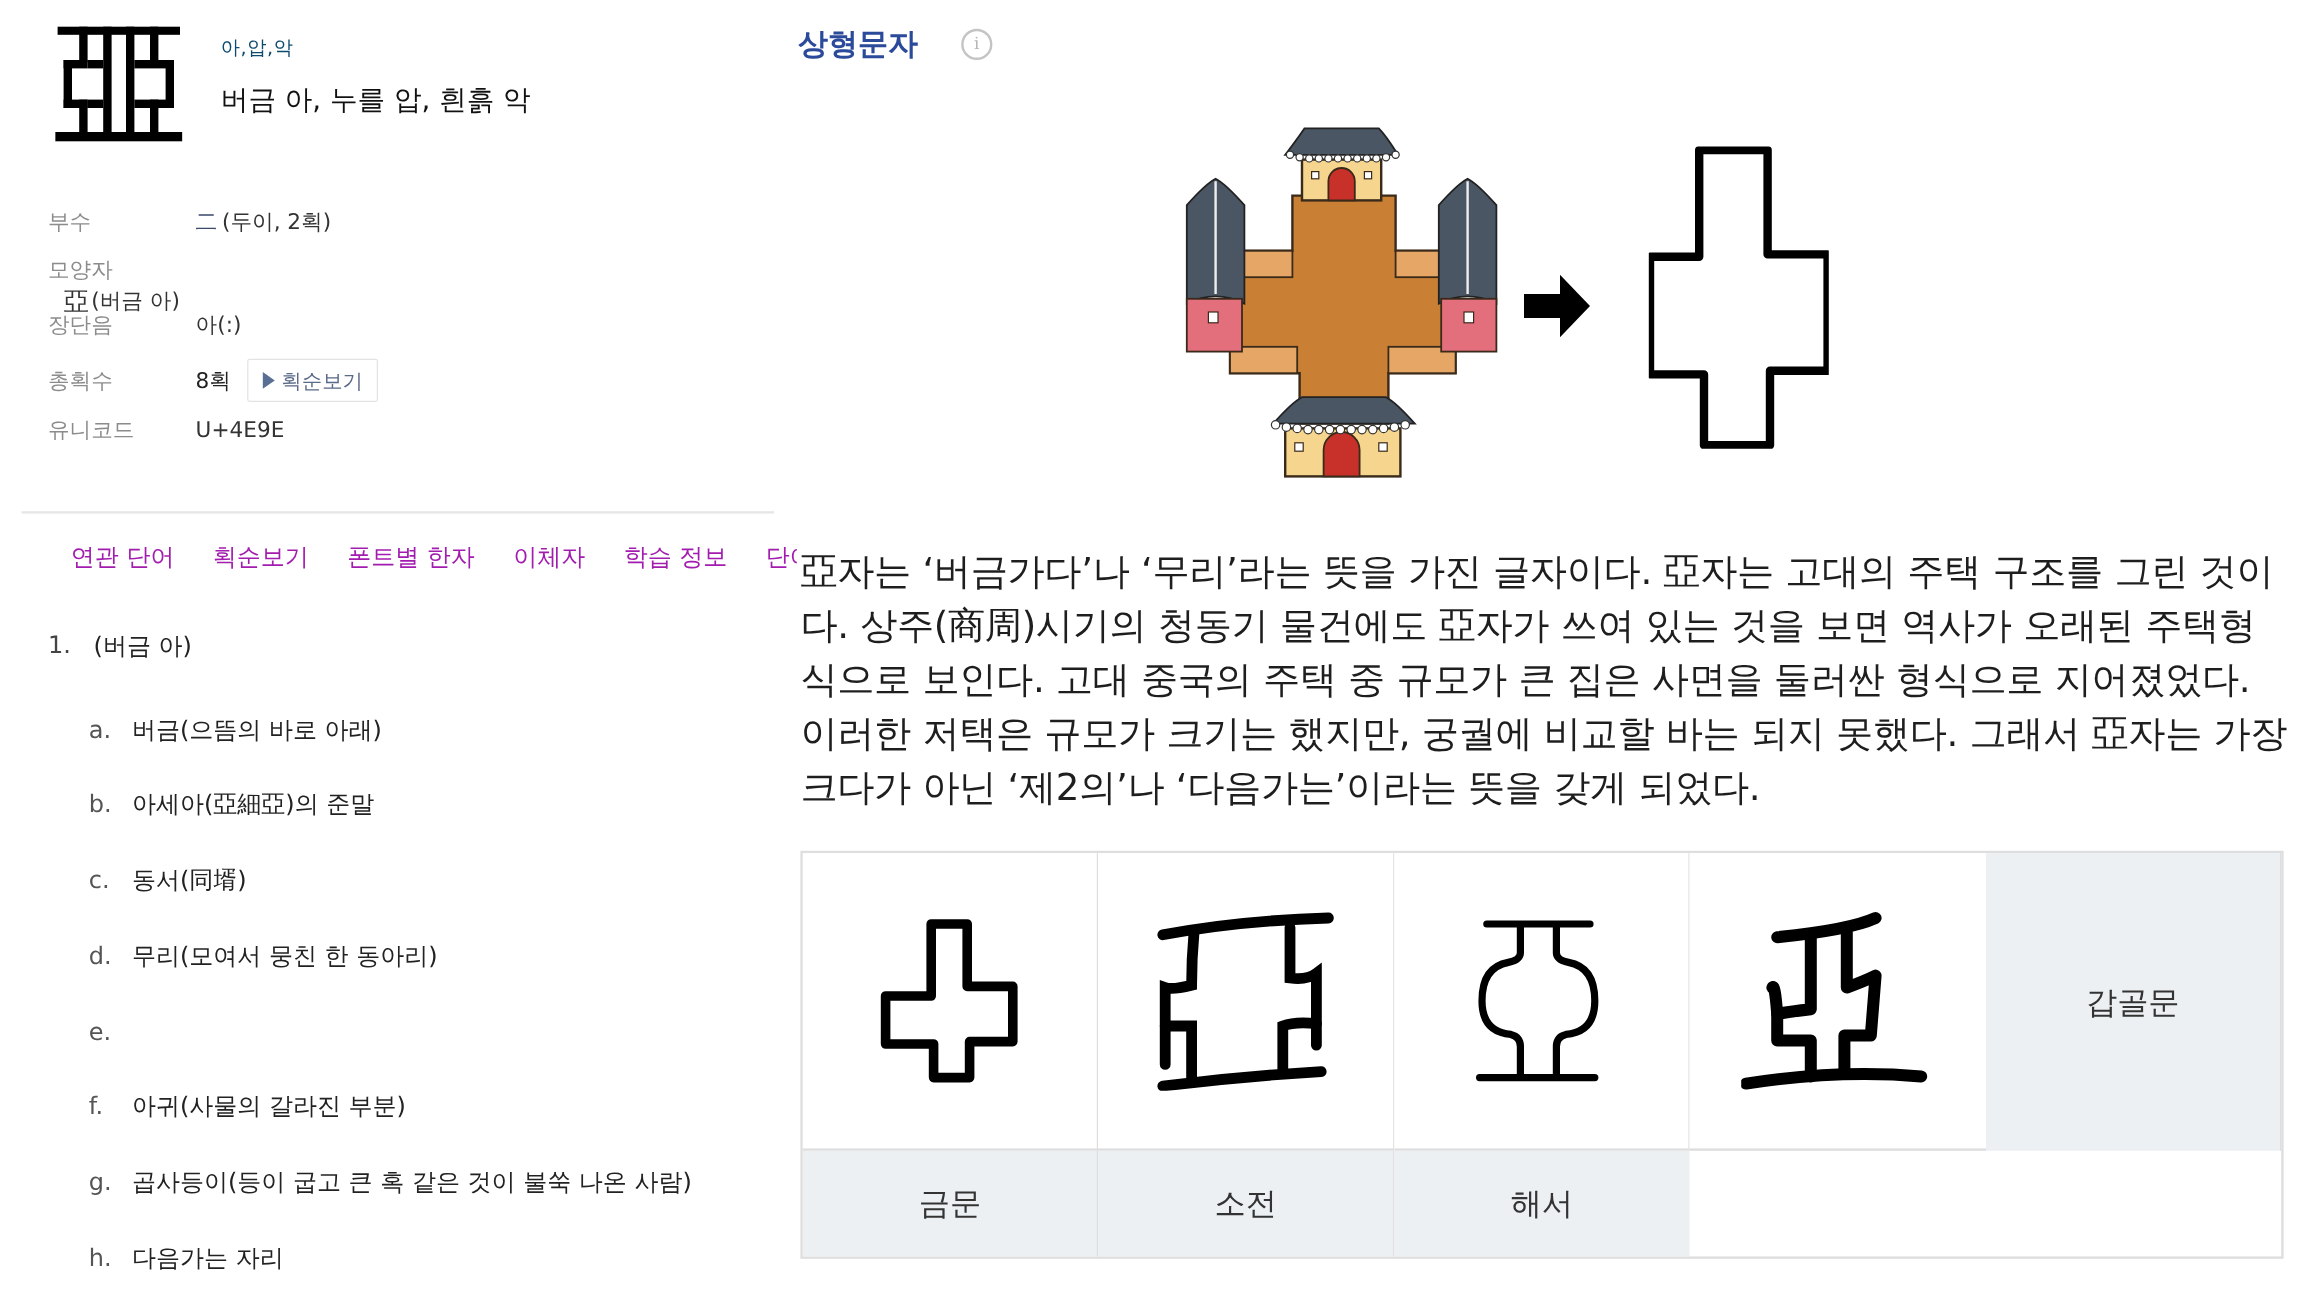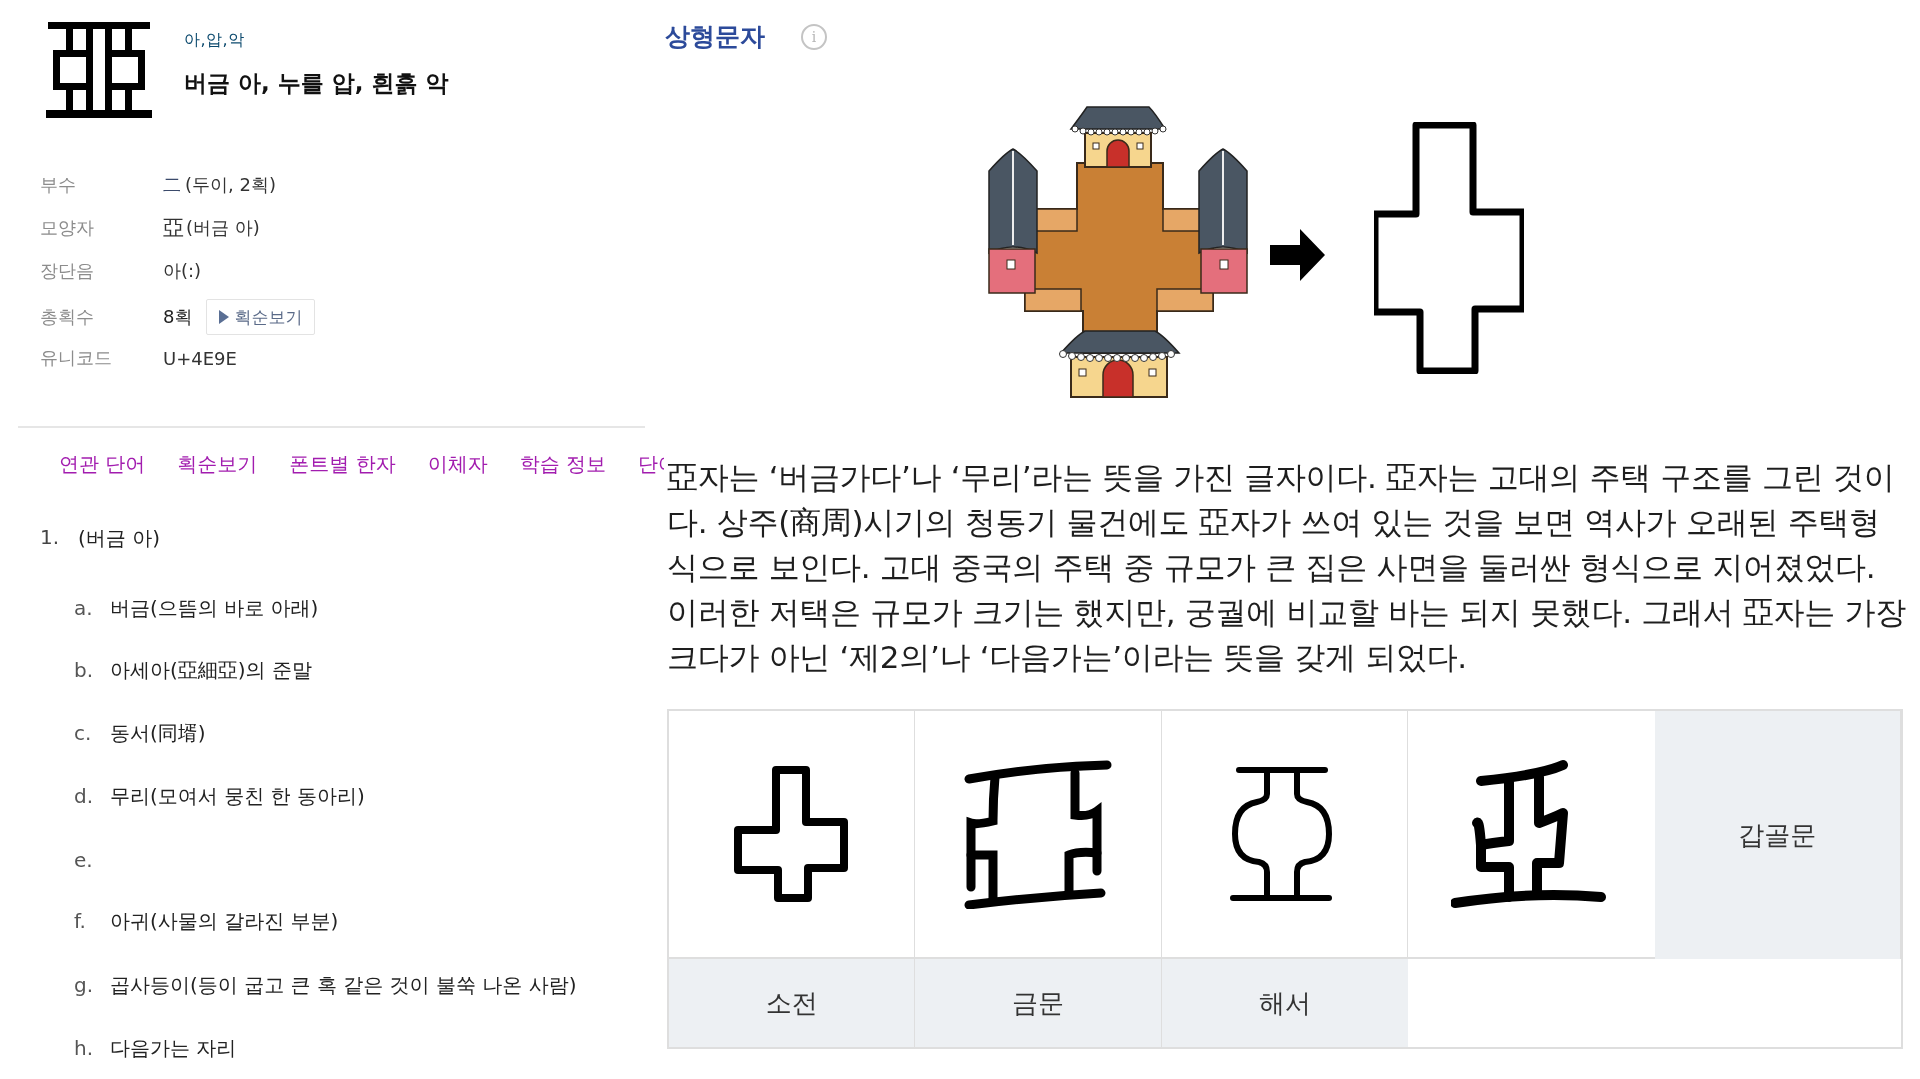--- a/index.html
+++ b/index.html
@@ -9,21 +9,21 @@
     }
     .abs { position: absolute; }
     
     .big-char {
       left: 44px; top: 14px; width: 110px; height: 110px;
       font-family: "DejaVu Serif", serif; font-size: 104px; line-height: 110px; color: #000;
       text-align: center;
     }
     .big-char svg { width: 106px; height: 96px; margin-top: 8px; }
     .readings { left: 184px; top: 30px; font-size: 16px; color: #0c4a6e; letter-spacing: 0.5px; }
-    .meaning { left: 184px; top: 68px; font-size: 23px; font-weight: bold; color: #111; }
+    .meaning { left: 184px; top: 68px; font-size: 23px; font-weight: normal; color: #111; }
     .info-row { left: 40px; height: 30px; font-size: 18px; display: flex; align-items: center; }
     .info-label { width: 123px; color: #8c8c8c; }
     .info-value { color: #333; display: flex; align-items: center; }
     .info-value .radical { color: #3b4a6b; margin-right: 4px; }
     .stroke-btn {
       margin-left: 14px; height: 36px; padding: 0 12px; border: 1px solid #e3e3e3;
       background: #fff; display: flex; align-items: center; font-size: 17px; color: #5a6a88;
       border-radius: 2px; cursor: pointer; box-sizing: border-box;
     }
     .stroke-btn .tri {
@@ -107,21 +107,21 @@
 <div class="abs readings">아,압,악</div>
 <div class="abs meaning">버금 아, 누를 압, 흰흙 악</div>
 
 <div class="abs info-row" style="top:170px;justify-content:flex-end;">
   <span class="info-label">부수</span>
   <span class="info-value">
     <span class="radical">二</span>
     <span>(두이, 2획)</span>
   </span>
 </div>
-<div class="abs info-row" style="top:213px;">
+<div class="abs info-row" style="top:213px;flex-direction:column;">
   <span class="info-label">모양자</span>
   <span class="info-value">
     <span style="font-size:21px;margin-right:2px;">亞</span>
     <span>(버금 아)</span>
   </span>
 </div>
 <div class="abs info-row" style="top:256px;">
   <span class="info-label">장단음</span>
   <span class="info-value">아(:)</span>
 </div>
@@ -302,16 +302,16 @@
       <g fill="none" stroke="#000" stroke-width="10" stroke-linecap="round" stroke-linejoin="round">
         <path d="M30 22 Q90 16 112 6"></path>
         <path d="M4 144 Q80 132 150 138"></path>
         <path d="M58 22 V82 Q40 84 30 86 Q28 60 26 64"></path>
         <path d="M30 86 V108 H58 V138"></path>
         <path d="M88 18 V64 Q104 58 112 54 Q110 80 108 104 H86 V136"></path>
       </g>
     </svg>
   </div>
   <div class="form-label">갑골문</div>
+  <div class="form-label">금문</div>
   <div class="form-label">소전</div>
-  <div class="form-label">금문</div>
   <div class="form-label">해서</div>
 </div>
 
 </body></html>

